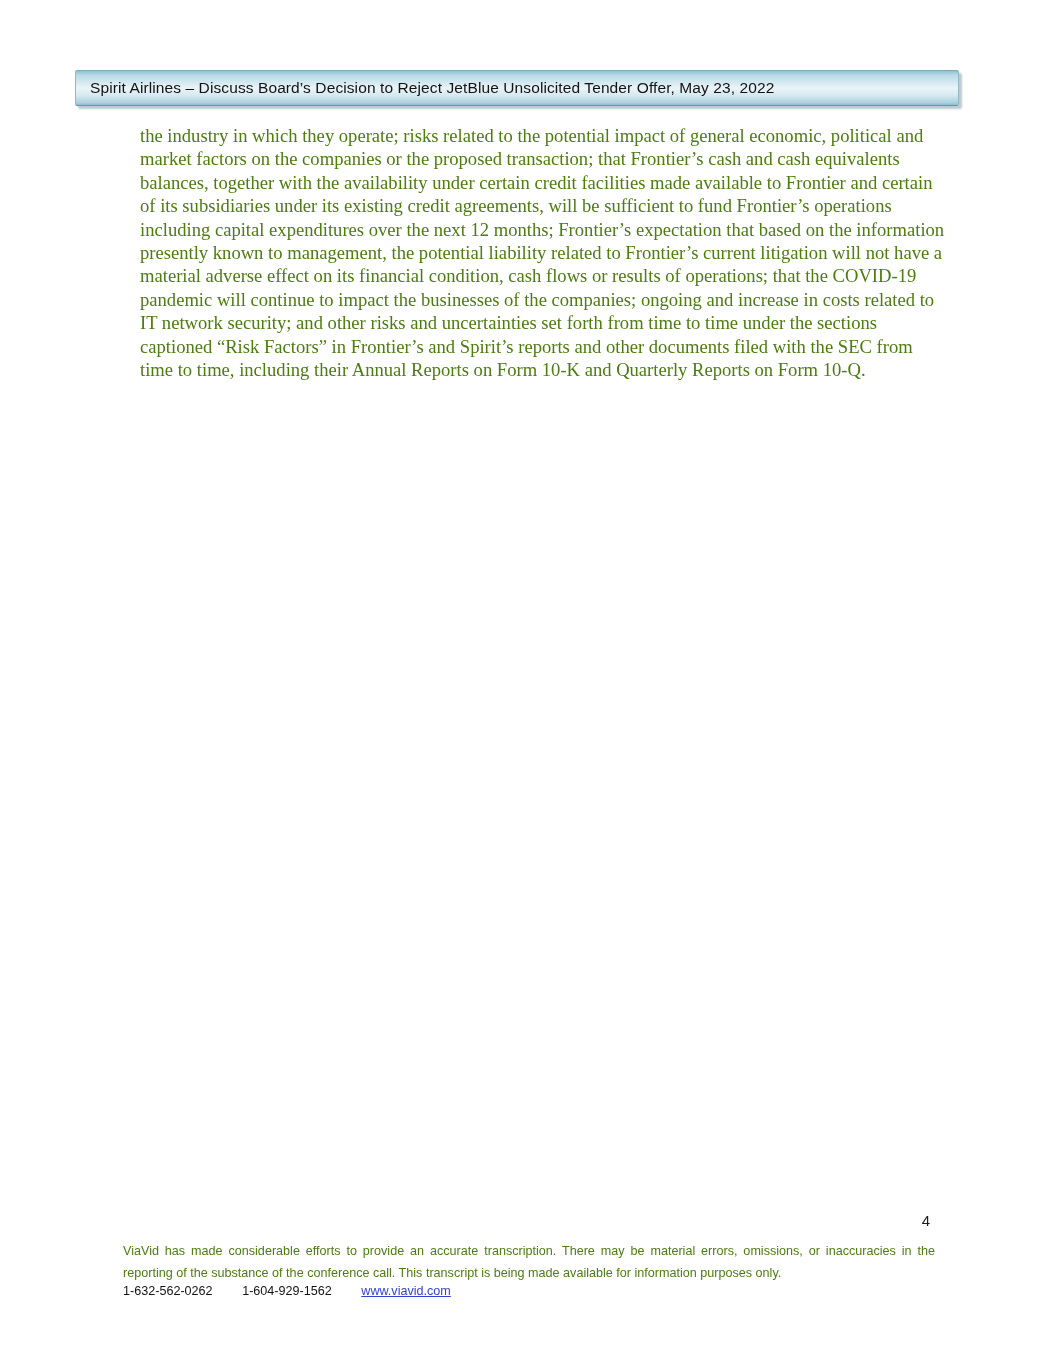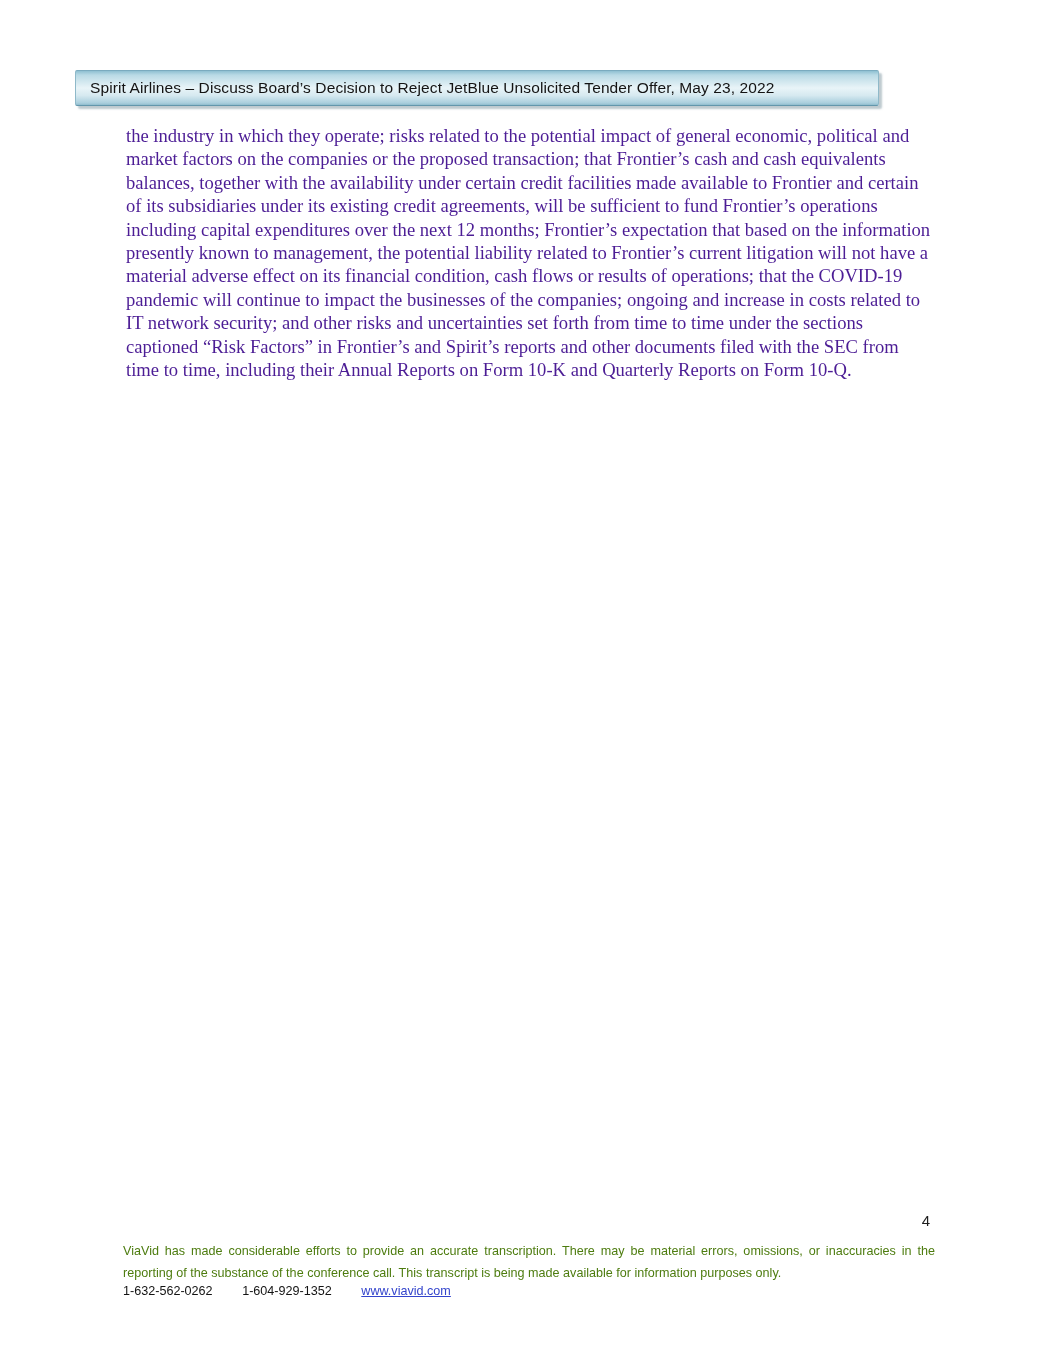--- a/index.html
+++ b/index.html
@@ -14,21 +14,21 @@
   .page {
     position: absolute;
     inset: 0;
     background: #ffffff;
     overflow: hidden;
   }
   .header-bar {
     position: absolute;
     left: 75px;
     top: 70px;
-    width: 804px;
+    width: 884px;
     height: 36px;
     box-sizing: border-box;
     background: linear-gradient(180deg,
       #8fc0d2 0%,
       #b9dae5 12%,
       #e9f4f8 50%,
       #d6e9f0 72%,
       #aacfdd 94%,
       #8fbccd 100%);
     border: 1px solid #8fb9c9;
@@ -38,27 +38,27 @@
     box-shadow: 3px 3px 2px rgba(136, 158, 168, 0.55);
     display: flex;
     align-items: center;
     padding-left: 14px;
     font-size: 15.5px;
     letter-spacing: 0.1px;
     color: #131313;
   }
   .body-text {
     position: absolute;
-    left: 126px;
+    left: 140px;
     top: 124px;
     width: 810px;
     font-family: "Liberation Serif", serif;
     font-size: 18.6px;
     line-height: 23.4px;
-    color: #4c1d95;
+    color: #4d7c0f;
     text-align: left;
   }
   .page-number {
     position: absolute;
     top: 1212px;
     right: 125px;
     font-size: 15px;
     color: #1d1d1d;
   }
   .footer-disclaimer {
@@ -94,17 +94,17 @@
   </div>
 
   <div class="body-text">the industry in which they operate; risks related to the potential impact of general economic, political and market factors on the companies or the proposed transaction; that Frontier’s cash and cash equivalents balances, together with the availability under certain credit facilities made available to Frontier and certain of its subsidiaries under its existing credit agreements, will be sufficient to fund Frontier’s operations including capital expenditures over the next 12 months; Frontier’s expectation that based on the information presently known to management, the potential liability related to Frontier’s current litigation will not have a material adverse effect on its financial condition, cash flows or results of operations; that the COVID-19 pandemic will continue to impact the businesses of the companies; ongoing and increase in costs related to IT network security; and other risks and uncertainties set forth from time to time under the sections captioned “Risk Factors” in Frontier’s and Spirit’s reports and other documents filed with the SEC from time to time, including their Annual Reports on Form 10-K and Quarterly Reports on Form 10-Q.</div>
 
   <div class="page-number">4</div>
 
   <div class="footer-disclaimer">ViaVid has made considerable efforts to provide an accurate transcription. There may be material errors, omissions, or inaccuracies in the reporting of the substance of the conference call. This transcript is being made available for information purposes only.</div>
 
   <div class="footer-contacts">
     <span class="phone">1-632-562-0262</span>
-    <span class="phone">1-604-929-1352</span>
+    <span class="phone">1-604-929-1562</span>
     <a href="#">www.viavid.com</a>
   </div>
 
 </div>
 
 </body></html>

